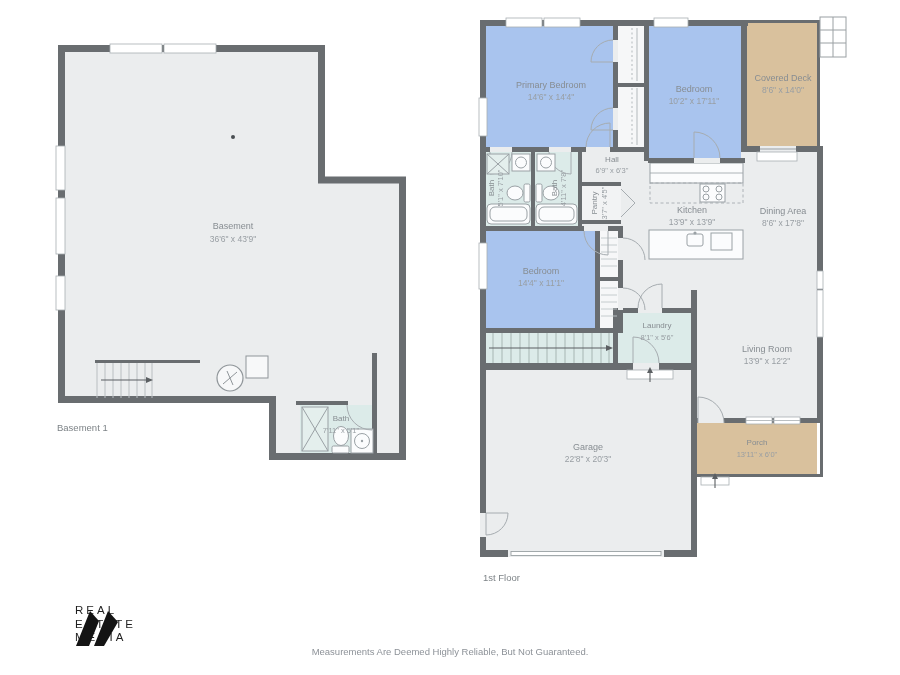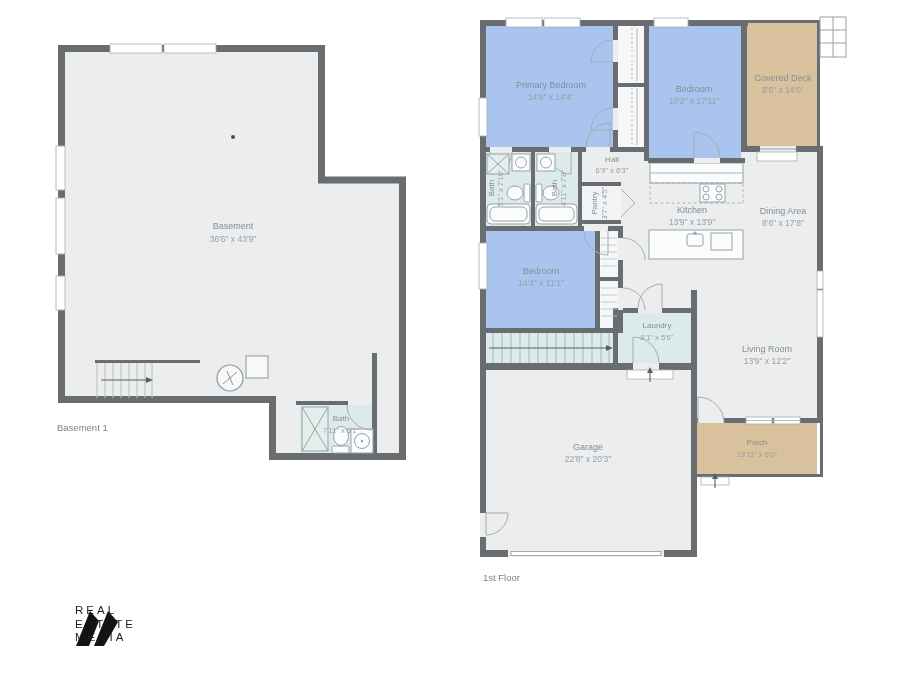--- a/index.html
+++ b/index.html
@@ -312,13 +312,14 @@
       <path d="M1,42 L15,7 L24,17 L14,42 Z" fill="#141414"></path>
       <path d="M19,42 L33,7 L43,18 L29,42 Z" fill="#141414"></path>
     </svg>
     <div class="brand-lines">
       <span>REAL</span>
       <span>ESTATE</span>
       <span>MEDIA</span>
     </div>
   </div>
 
+  <div class="disclaimer">Measurements Are Deemed Highly Reliable, But Not Guaranteed.</div>
 </div>
 
 </body></html>

